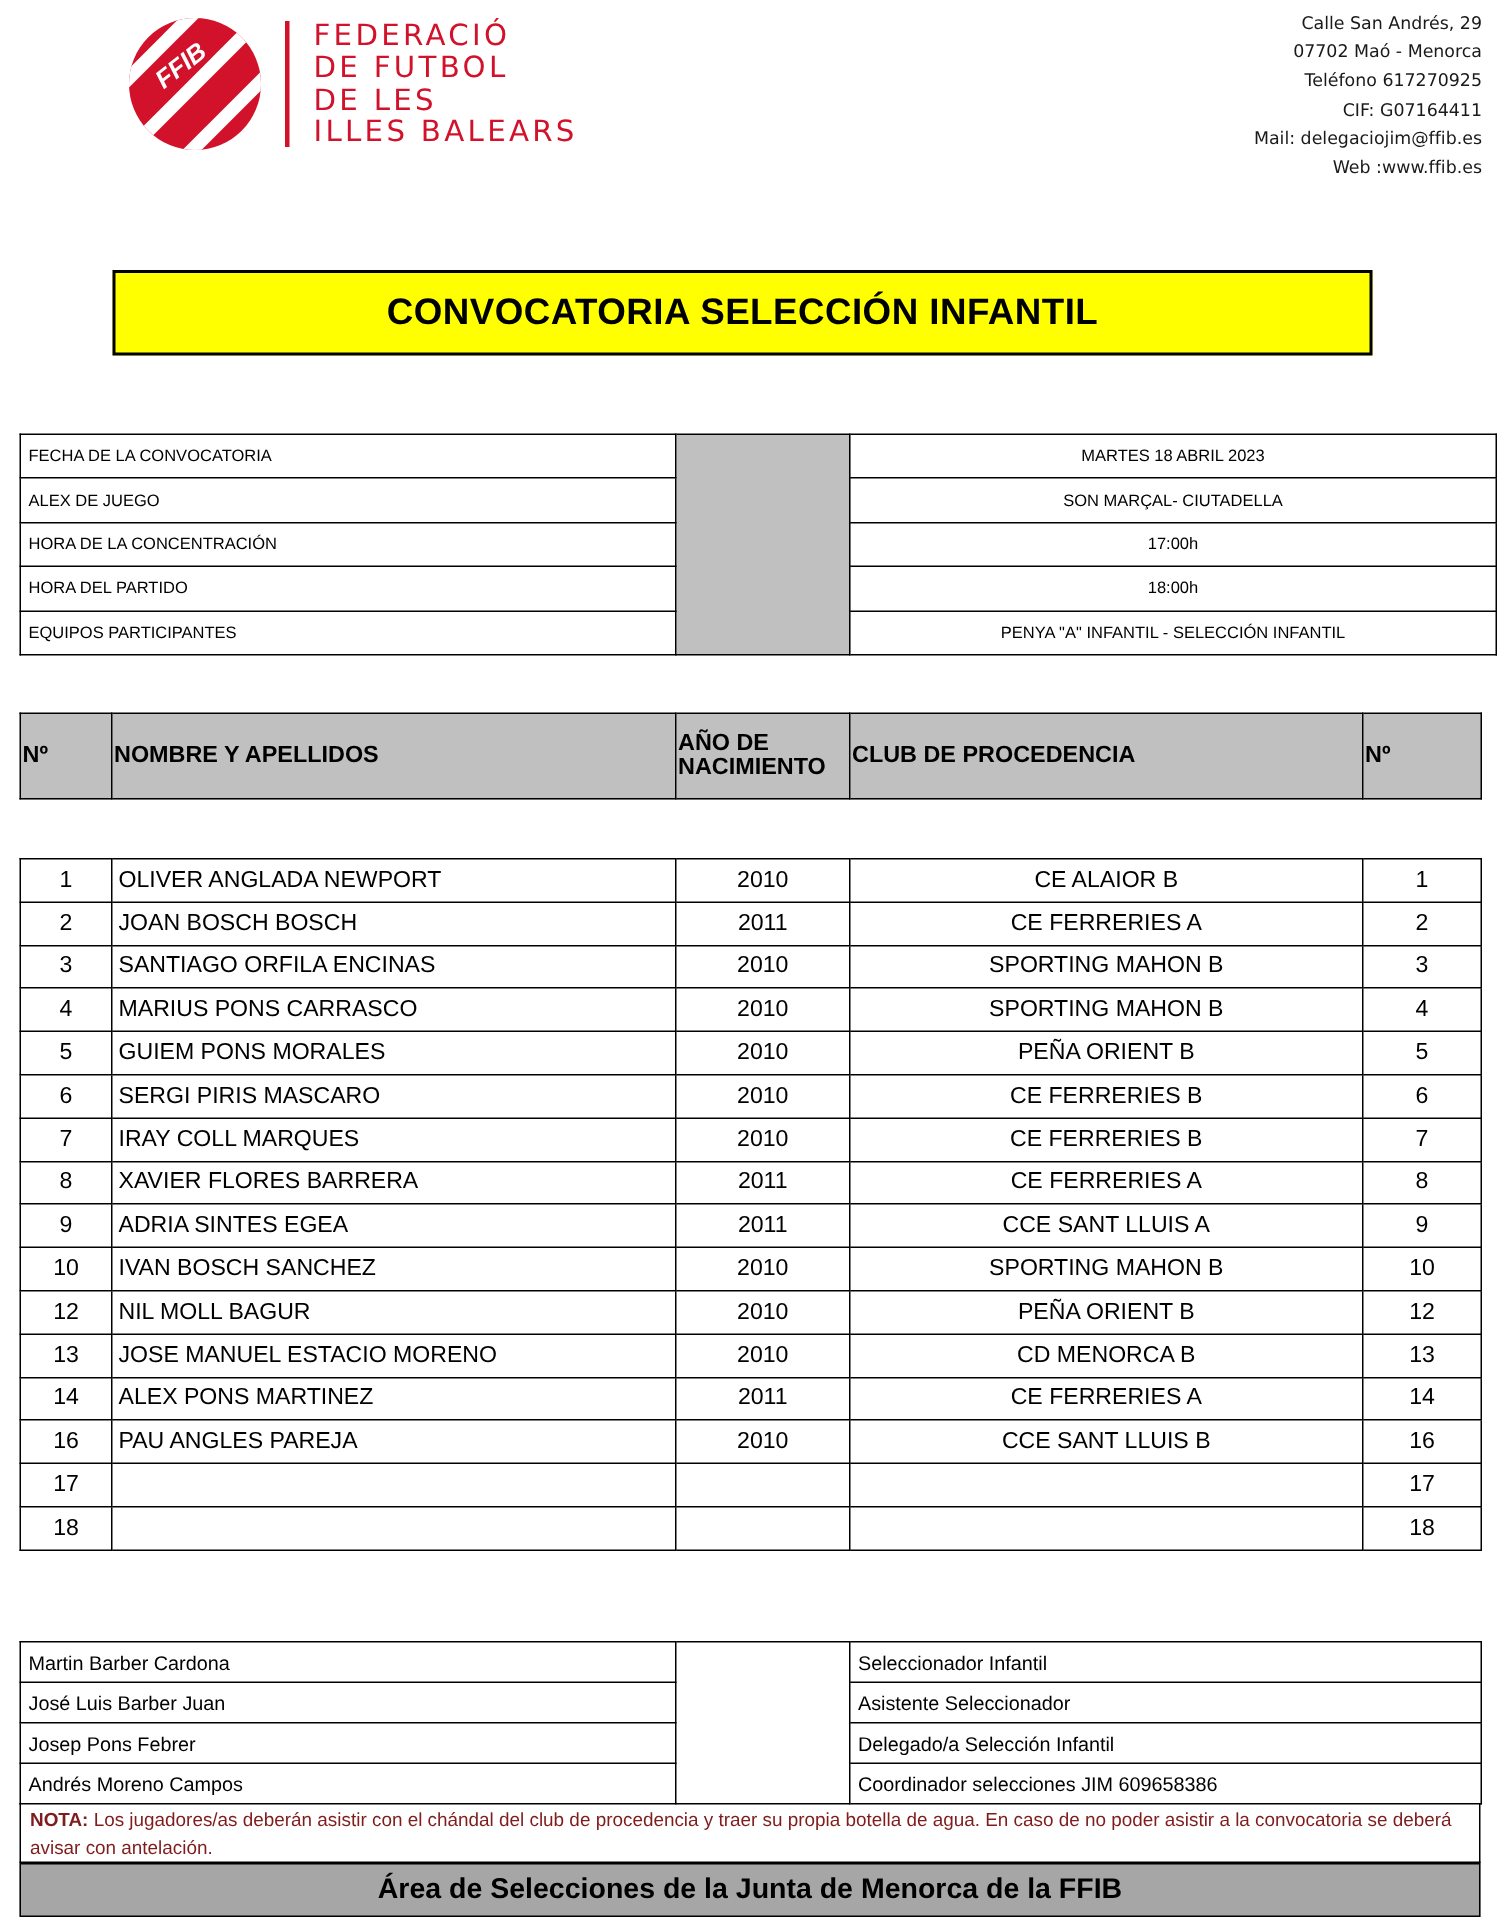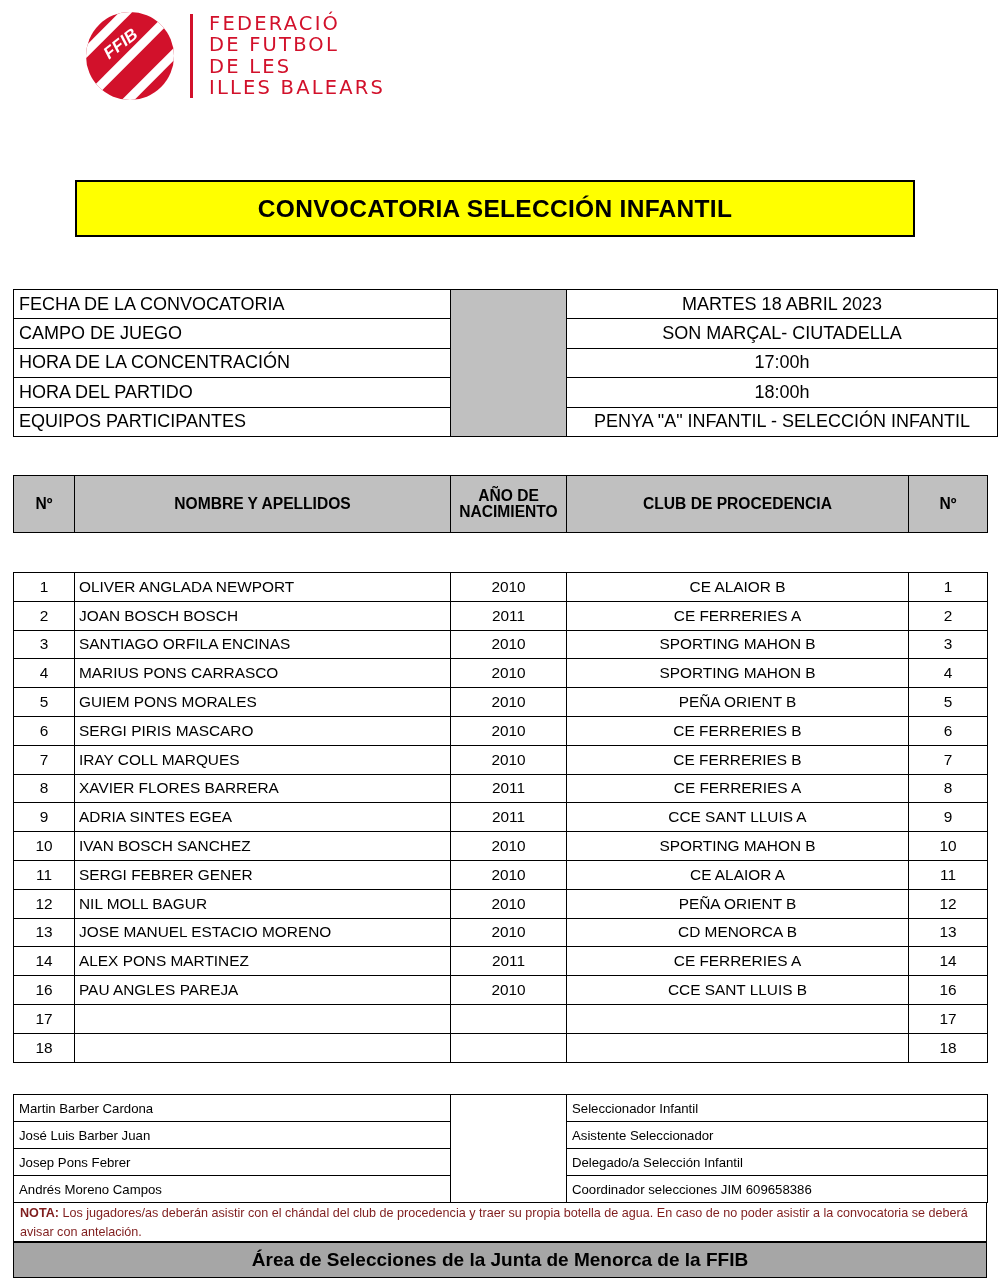--- a/index.html
+++ b/index.html
@@ -94,21 +94,21 @@
     height: 147px;
   }
   table.info {
     border-collapse: collapse;
     width: 974px;
     table-layout: fixed;
   }
   table.info td {
     border: 1.6px solid #000000;
     height: 29.4px;
-    font-size: 18px;
+    font-size: 11px;
     padding: 0 5px;
     box-sizing: border-box;
     vertical-align: middle;
   }
   td.info-label { text-align: left; width: 437px; }
   td.info-gap {
     background: #c0c0c0;
     width: 116px;
     border-top: none;
     border-bottom: none;
@@ -128,21 +128,21 @@
     border-collapse: collapse;
     width: 974px;
     table-layout: fixed;
   }
   table.players-head th {
     border: 1.6px solid #000000;
     height: 57px;
     box-sizing: border-box;
     font-size: 15.6px;
     font-weight: bold;
-    text-align: center;
+    text-align: left;
     vertical-align: middle;
     background: #c0c0c0;
   }
   th.c-num   { width: 61px;  background: #ffffff; }
   th.c-name  { width: 376px; }
   th.c-year  { width: 116px; font-size: 13.2px; line-height: 16px; }
   th.c-club  { width: 342px; }
   th.c-num2  { width: 79px;  background: #ffffff; }
 
   
@@ -266,36 +266,44 @@
     </div>
     <div class="logo-divider"></div>
     <div class="logo-text">
       <div>FEDERACIÓ</div>
       <div>DE FUTBOL</div>
       <div>DE LES</div>
       <div>ILLES BALEARS</div>
     </div>
   </div>
 
+  <div class="contact">
+    <div>Calle San Andrés, 29</div>
+    <div>07702 Maó - Menorca</div>
+    <div>Teléfono 617270925</div>
+    <div>CIF: G07164411</div>
+    <div>Mail: delegaciojim@ffib.es</div>
+    <div>Web :www.ffib.es</div>
+  </div>
 </div>
 
 <div class="title-banner">
   <span>CONVOCATORIA SELECCIÓN INFANTIL</span>
 </div>
 
 <div class="info-wrap">
   <table class="info">
     <tbody>
       <tr>
         <td class="info-label">FECHA DE LA CONVOCATORIA</td>
         <td class="info-gap first" rowspan="5"></td>
         <td class="info-value">MARTES 18 ABRIL 2023</td>
       </tr>
       <tr>
-        <td class="info-label">CAMPO DE JUEGO</td>
+        <td class="info-label">ALEX DE JUEGO</td>
         <td class="info-value">SON MARÇAL- CIUTADELLA</td>
       </tr>
       <tr>
         <td class="info-label">HORA DE LA CONCENTRACIÓN</td>
         <td class="info-value">17:00h</td>
       </tr>
       <tr>
         <td class="info-label">HORA DEL PARTIDO</td>
         <td class="info-value">18:00h</td>
       </tr>
@@ -391,27 +399,20 @@
           <td class="p-num2">9</td>
         </tr>
         <tr>
           <td class="p-num">10</td>
           <td class="p-name">IVAN BOSCH SANCHEZ</td>
           <td class="p-year">2010</td>
           <td class="p-club">SPORTING MAHON B</td>
           <td class="p-num2">10</td>
         </tr>
         <tr>
-          <td class="p-num">11</td>
-          <td class="p-name">SERGI FEBRER GENER</td>
-          <td class="p-year">2010</td>
-          <td class="p-club">CE ALAIOR A</td>
-          <td class="p-num2">11</td>
-        </tr>
-        <tr>
           <td class="p-num">12</td>
           <td class="p-name">NIL MOLL BAGUR</td>
           <td class="p-year">2010</td>
           <td class="p-club">PEÑA ORIENT B</td>
           <td class="p-num2">12</td>
         </tr>
         <tr>
           <td class="p-num">13</td>
           <td class="p-name">JOSE MANUEL ESTACIO MORENO</td>
           <td class="p-year">2010</td>

